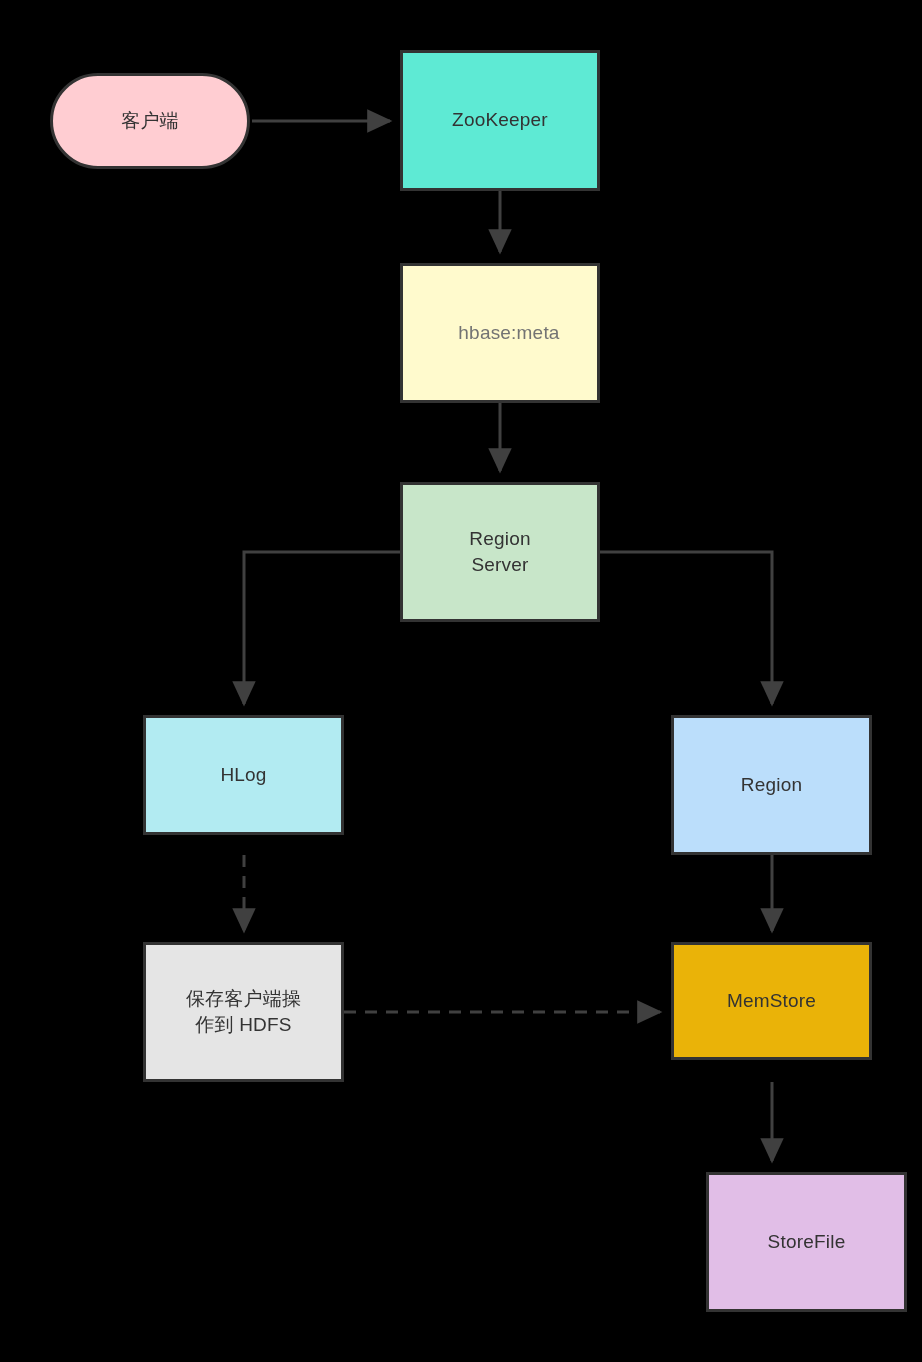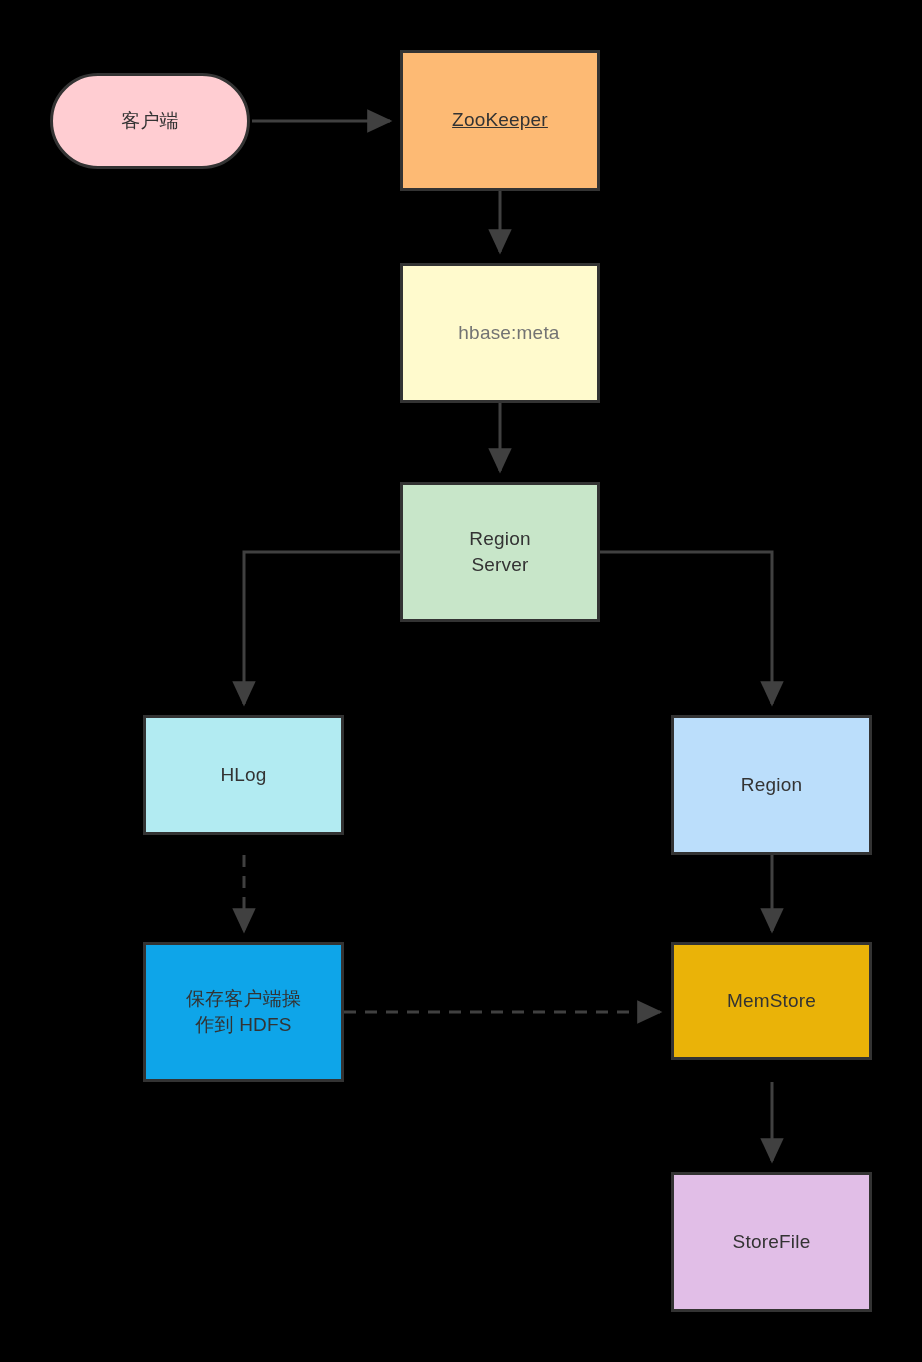--- a/index.html
+++ b/index.html
@@ -85,31 +85,31 @@
       <path d="M 772 855 L 772 931" stroke="#404040" stroke-width="3" fill="none" marker-end="url(#arrowhead)"></path>
     </g>
 
     <g>
       <path d="M 772 1082 L 772 1161" stroke="#404040" stroke-width="3" fill="none" marker-end="url(#arrowhead)"></path>
     </g>
   </svg>
 
   <div class="node rounded" id="node-client" style="left: 50px; top: 73px; width: 200px; height: 96px; background: rgb(255, 205, 210); border-color: rgb(51, 51, 51); color: rgb(51, 51, 51);">客户端</div>
 
-  <div class="node" id="node-zookeeper" style="left: 400px; top: 50px; width: 200px; height: 141px; background: #fdba74; border-color: rgb(51, 51, 51); color: rgb(51, 51, 51); text-decoration: underline;">ZooKeeper</div>
+  <div class="node" id="node-zookeeper" style="left: 400px; top: 50px; width: 200px; height: 141px; background: #5eead4; border-color: rgb(51, 51, 51); color: rgb(51, 51, 51);">ZooKeeper</div>
 
   <div class="node" id="node-meta" style="left: 400px; top: 263px; width: 200px; height: 140px; background: rgb(255, 250, 205); border-color: rgb(51, 51, 51); color: #737373; padding-left: 18px;">hbase:meta</div>
 
   <div class="node" id="node-regionserver" style="left: 400px; top: 482px; width: 200px; height: 140px; background: rgb(200, 230, 201); border-color: rgb(51, 51, 51); color: rgb(51, 51, 51);">Region
 Server</div>
 
   <div class="node" id="node-hlog" style="left: 143px; top: 715px; width: 201px; height: 120px; background: rgb(178, 235, 242); border-color: rgb(51, 51, 51); color: rgb(51, 51, 51);">HLog</div>
 
   <div class="node" id="node-region" style="left: 671px; top: 715px; width: 201px; height: 140px; background: rgb(187, 222, 251); border-color: rgb(51, 51, 51); color: rgb(51, 51, 51);">Region</div>
 
-  <div class="node" id="node-hdfs" style="left: 143px; top: 942px; width: 201px; height: 140px; background: #0ea5e9; border-color: rgb(51, 51, 51); color: rgb(51, 51, 51);">保存客户端操
+  <div class="node" id="node-hdfs" style="left: 143px; top: 942px; width: 201px; height: 140px; background: #e5e5e5; border-color: rgb(51, 51, 51); color: rgb(51, 51, 51);">保存客户端操
 作到 HDFS</div>
 
   <div class="node" id="node-memstore" style="left: 671px; top: 942px; width: 201px; height: 118px; background: #eab308; border-color: rgb(51, 51, 51); color: rgb(51, 51, 51);">MemStore</div>
 
-  <div class="node" id="node-storefile" style="left: 671px; top: 1172px; width: 201px; height: 140px; background: rgb(225, 190, 231); border-color: rgb(51, 51, 51); color: rgb(51, 51, 51);">StoreFile</div>
+  <div class="node" id="node-storefile" style="left: 706px; top: 1172px; width: 201px; height: 140px; background: rgb(225, 190, 231); border-color: rgb(51, 51, 51); color: rgb(51, 51, 51);">StoreFile</div>
 
 </div>
 
 </body></html>

